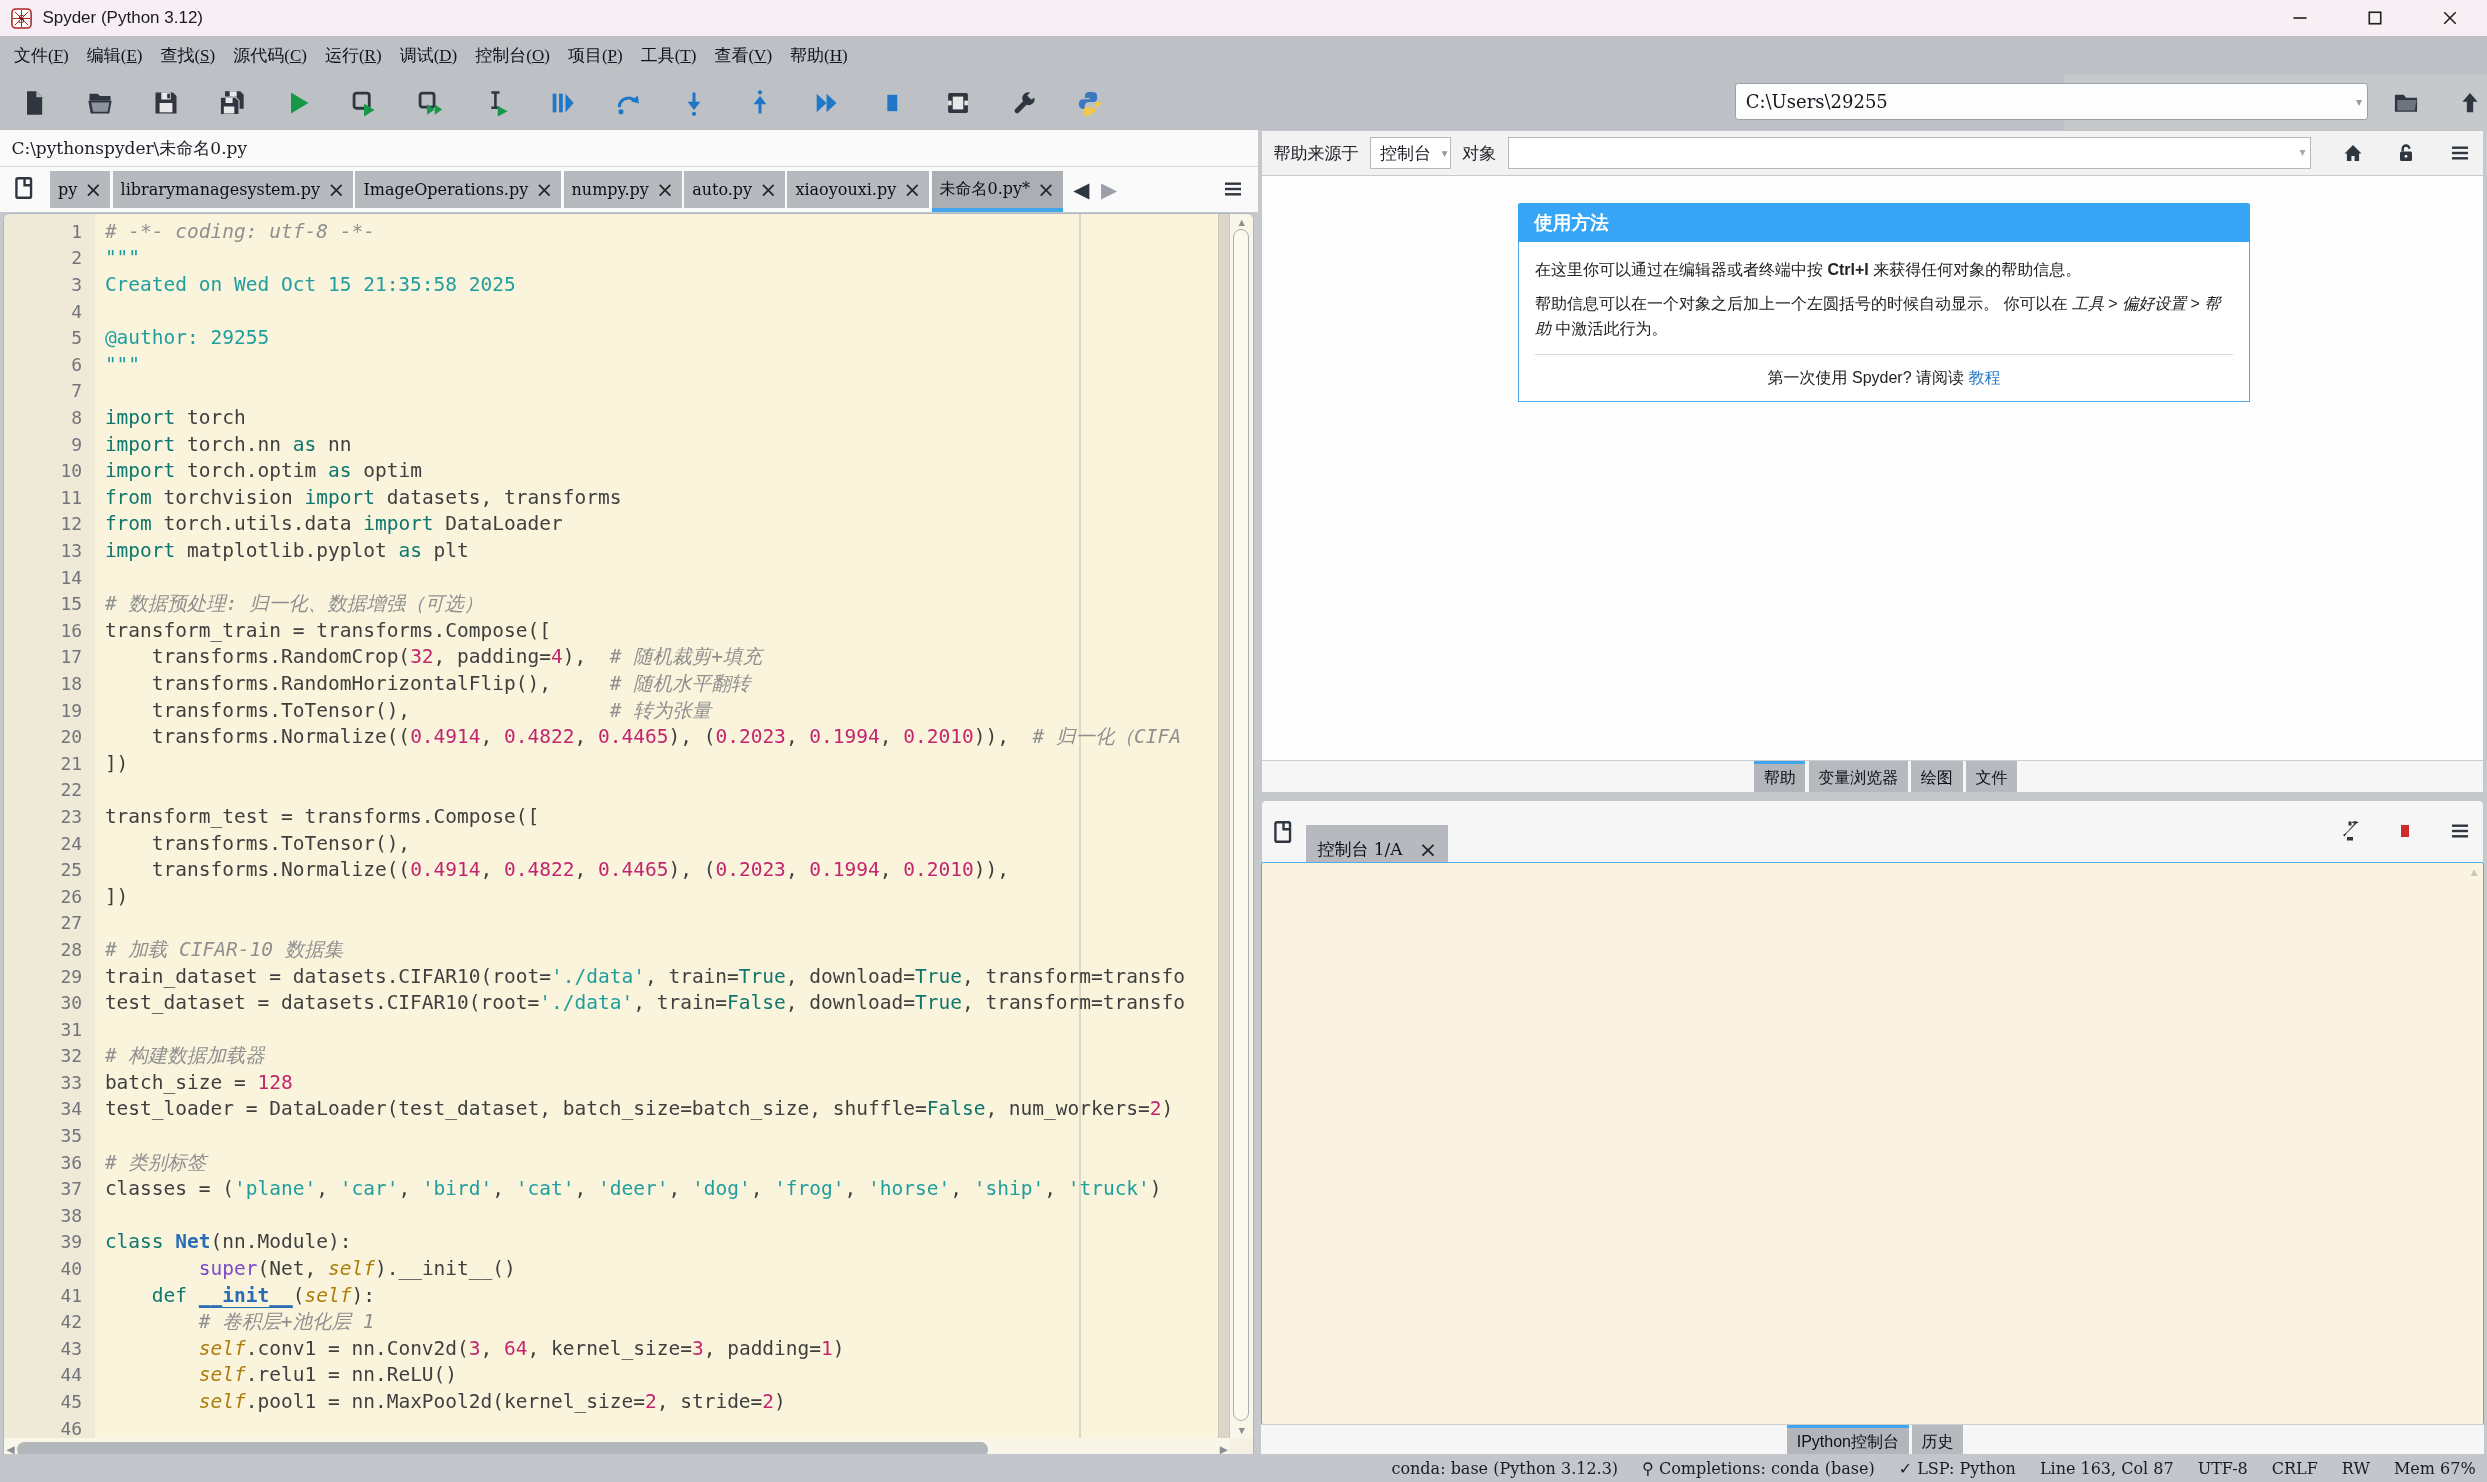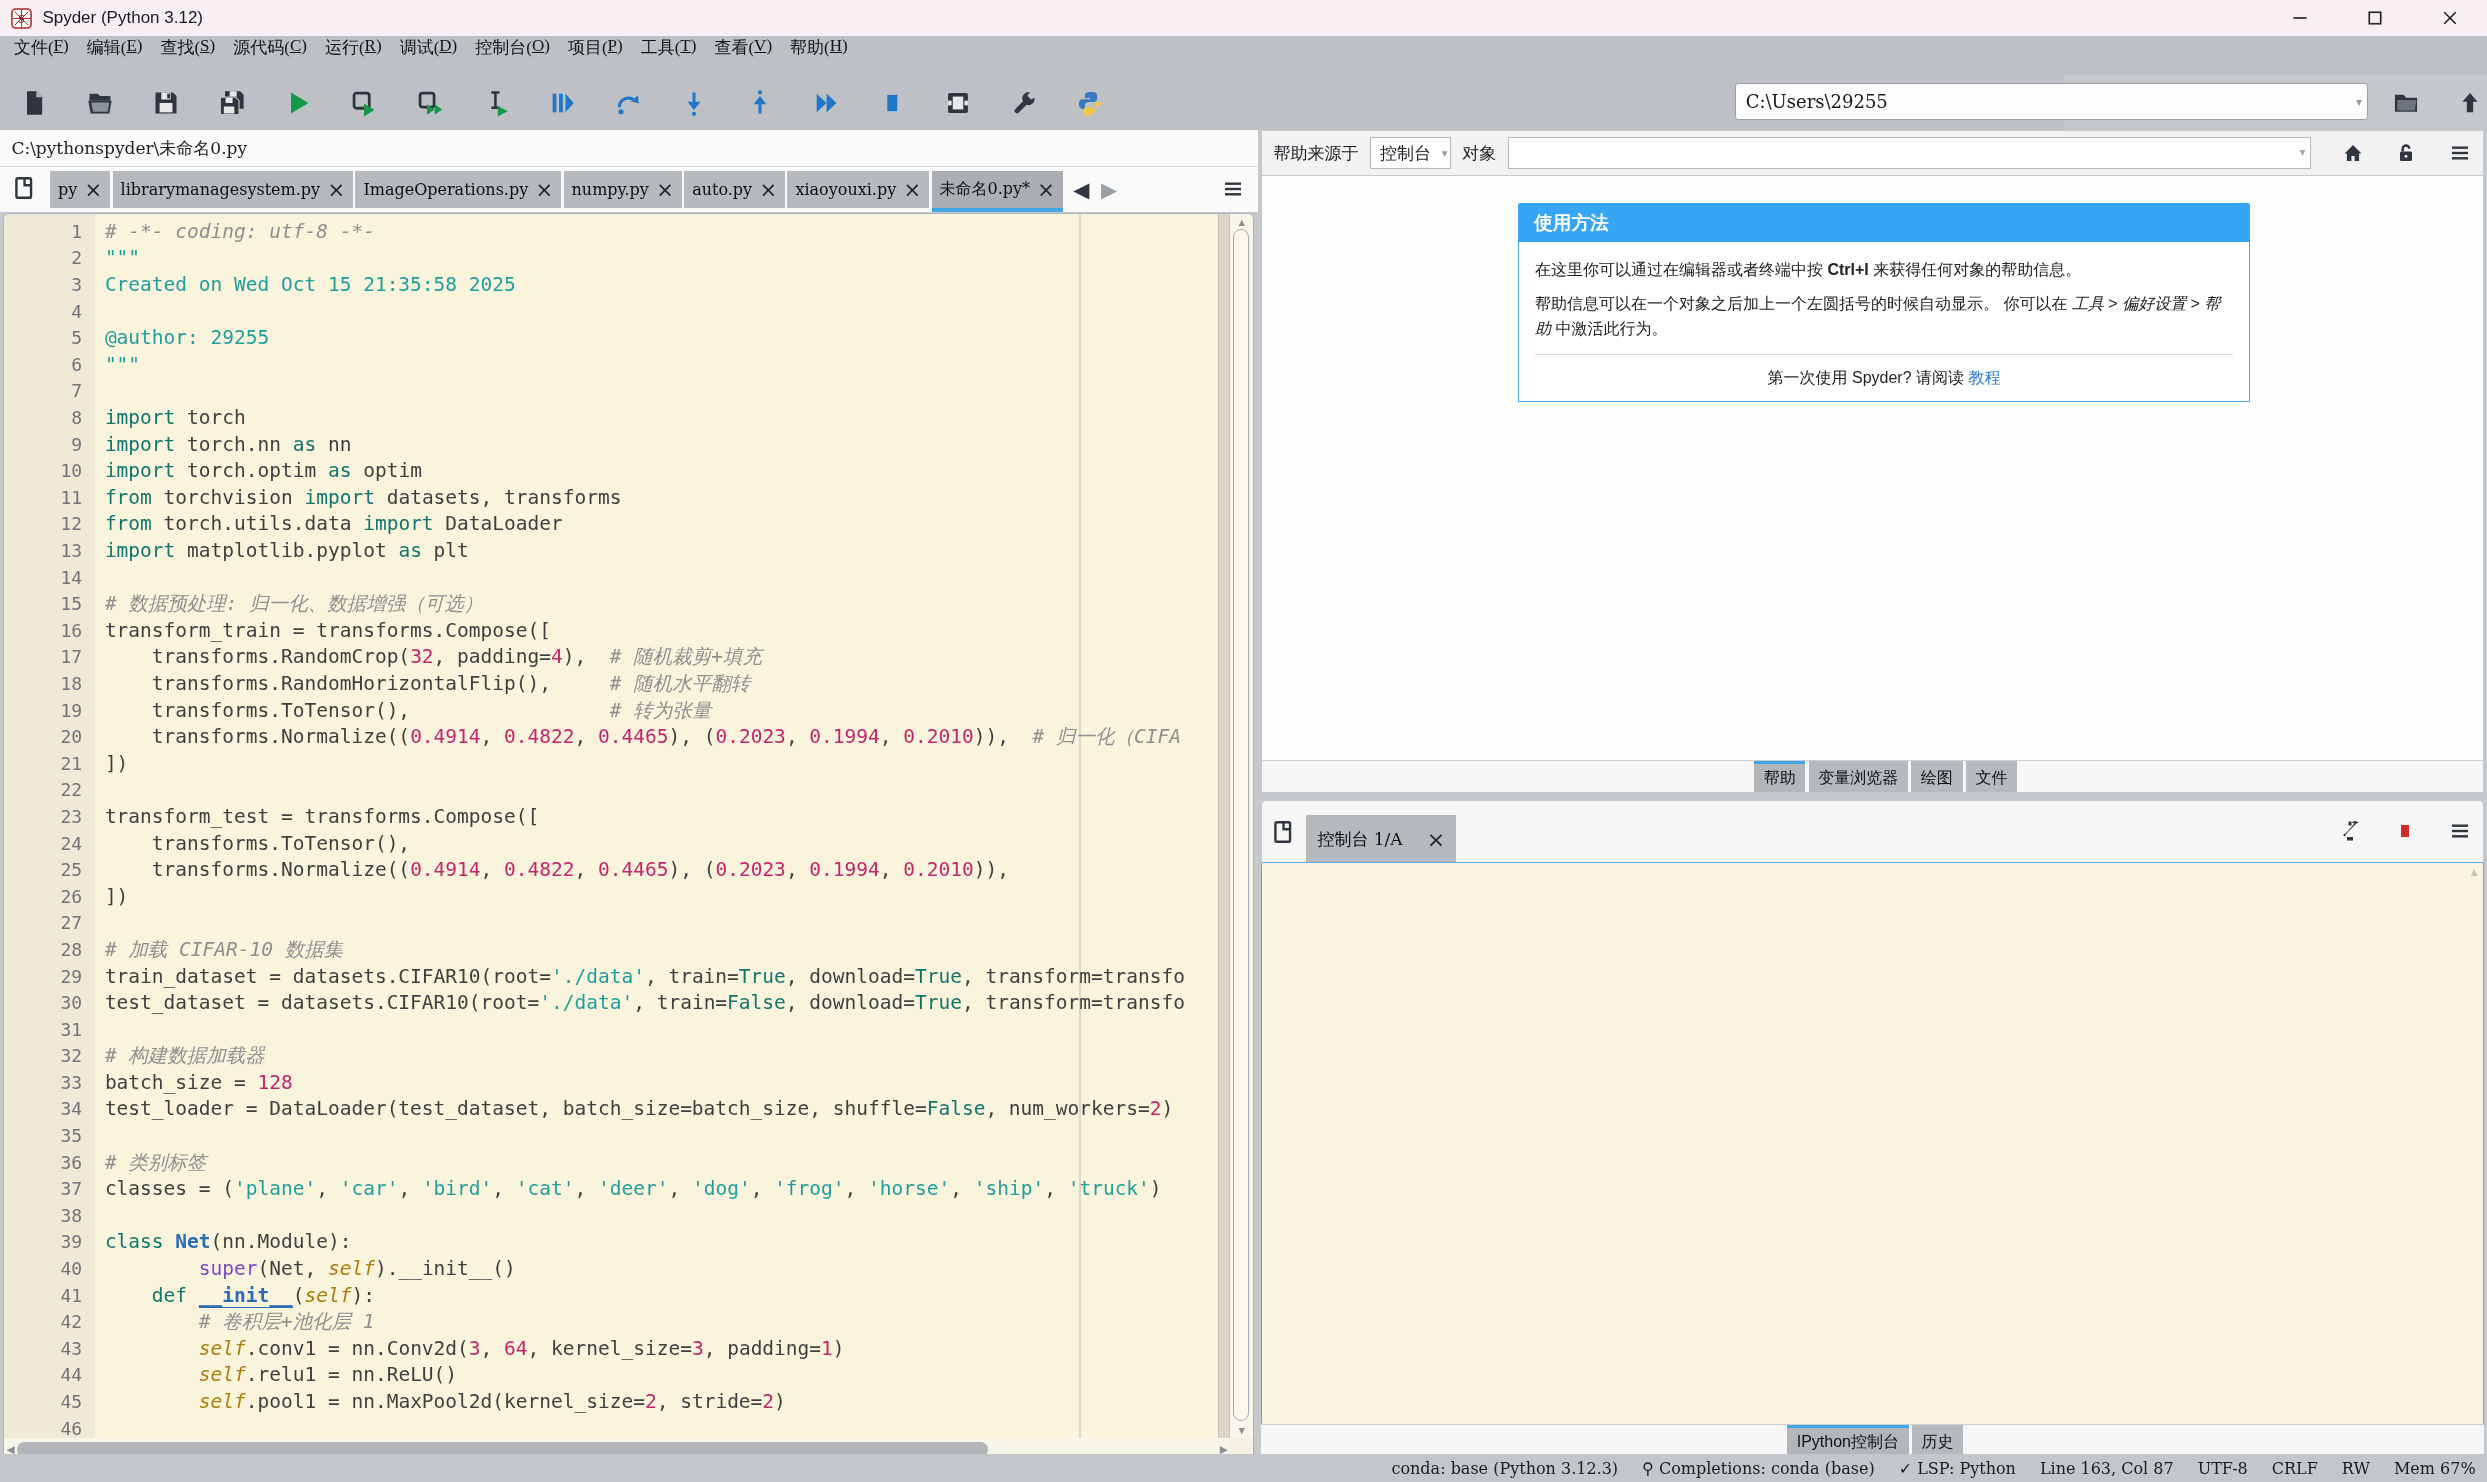--- a/index.html
+++ b/index.html
@@ -11,21 +11,21 @@
               display:flex; align-items:center; padding-left:9.7px; gap:9.7px; }
   .titlebar .title { font-size:17px; color:#191921; }
   .winbtns { position:absolute; right:0; top:0; height:36px; display:flex; }
   .winbtn { width:75px; height:36px; display:flex; align-items:center; justify-content:center; color:#222; }
   .winbtn svg { display:block; }
 
   
   .menubar { position:absolute; left:0; top:36px; width:2487px; height:39px; background:#bdc1c5;
              display:flex; align-items:center; padding-left:4.9px;
              font-family:"Liberation Serif", serif; font-size:17px; color:#13131b; }
-  .menubar .mitem { padding:0 9px; height:100%; display:flex; align-items:flex-start; cursor:default; }
+  .menubar .mitem { padding:0 9px; height:100%; display:flex; align-items:center; cursor:default; }
 
   
   .toolbar { position:absolute; left:0; top:75px; width:2064px; height:55px; background:#bdc1c5;
              display:flex; align-items:center; padding-left:19.5px; }
   .tbicon { width:28px; height:28px; margin-right:38px; display:flex; align-items:center; justify-content:center; }
   .tbicon svg { width:28px; height:28px; display:block; }
   .cwdbox { position:absolute; left:1735px; top:8px; width:633px; height:37px; background:#fdfdfd;
             border:0.8px solid #9aa0a6; border-radius:3.2px; font-family:"DejaVu Serif", serif;
             font-size:18px; color:#16161e; line-height:36px; padding:0 24px 0 9.7px; }
   .cwdbox .dd { position:absolute; right:4.9px; top:0; line-height:36px; font-size:12px; color:#999; }
@@ -101,22 +101,22 @@
               background:#f6f6f6; display:flex; padding-left:492px; }
   .htab { height:31px; background:#b6babe; margin-right:3.2px; padding:0 9.7px; display:flex; align-items:center;
           font-size:16px; color:#101018; border-top:3.2px solid #b6babe; }
   .htab.active { border-top:3.2px solid #41a5e9; background:#b2b6ba; }
 
   
   .consolepane { position:absolute; left:1261px; top:670px; width:1223px; height:654px; }
   .contabbar { position:absolute; left:0; top:0; right:0; height:62px; background:#f6f6f6;
                border:0.8px solid #c3c7cb; border-bottom:none; border-radius:4.9px 4.9px 0 0; }
   .contabbar .newdoc { position:absolute; left:8px; top:18px; width:26px; height:26px; }
-  .ctab { position:absolute; left:44px; top:14px; height:52px; background:#b6babe; display:flex; align-items:center;
-          padding:0 11.4px; gap:24px; font-family:"DejaVu Serif", serif; font-size:17px; color:#0e0e16;
+  .ctab { position:absolute; left:44px; top:24px; height:52px; background:#b6babe; display:flex; align-items:center;
+          padding:0 11.4px; gap:16px; font-family:"DejaVu Serif", serif; font-size:17px; color:#0e0e16;
           border-bottom:4.9px solid #41a5e9; }
   .ctab .x { font-size:22px; color:#23262b; font-family:"DejaVu Sans",sans-serif; }
   .cicons { position:absolute; right:11.4px; top:18px; display:flex; gap:31px; }
   .cicons .ci { width:24px; height:24px; }
   .cicons svg { width:24px; height:24px; }
   .conbody { position:absolute; left:0; top:62px; right:0; height:563px; background:#faf3e2;
              border:1.6px solid #57aae8; border-radius:2.4px; }
   .conbody .sb { position:absolute; right:3.2px; top:3.2px; color:#c9c5b8; font-size:11.4px; }
   .conbottomtabs { position:absolute; left:0; top:624px; right:0; height:30px; background:#f6f6f6;
                    border-top:0.8px solid #cbcfd3; display:flex; padding-left:526px; }

